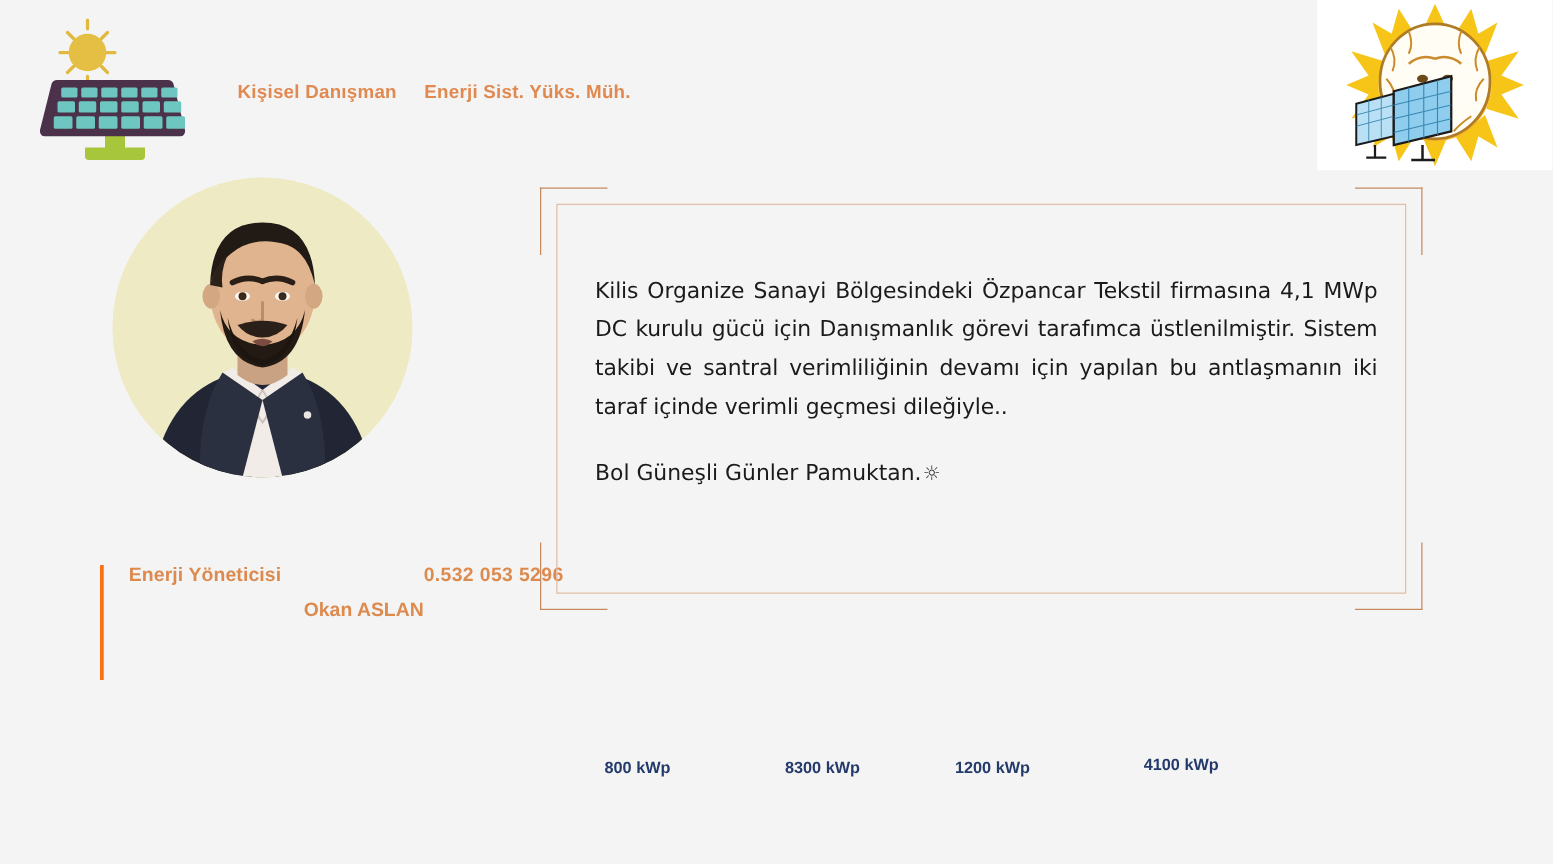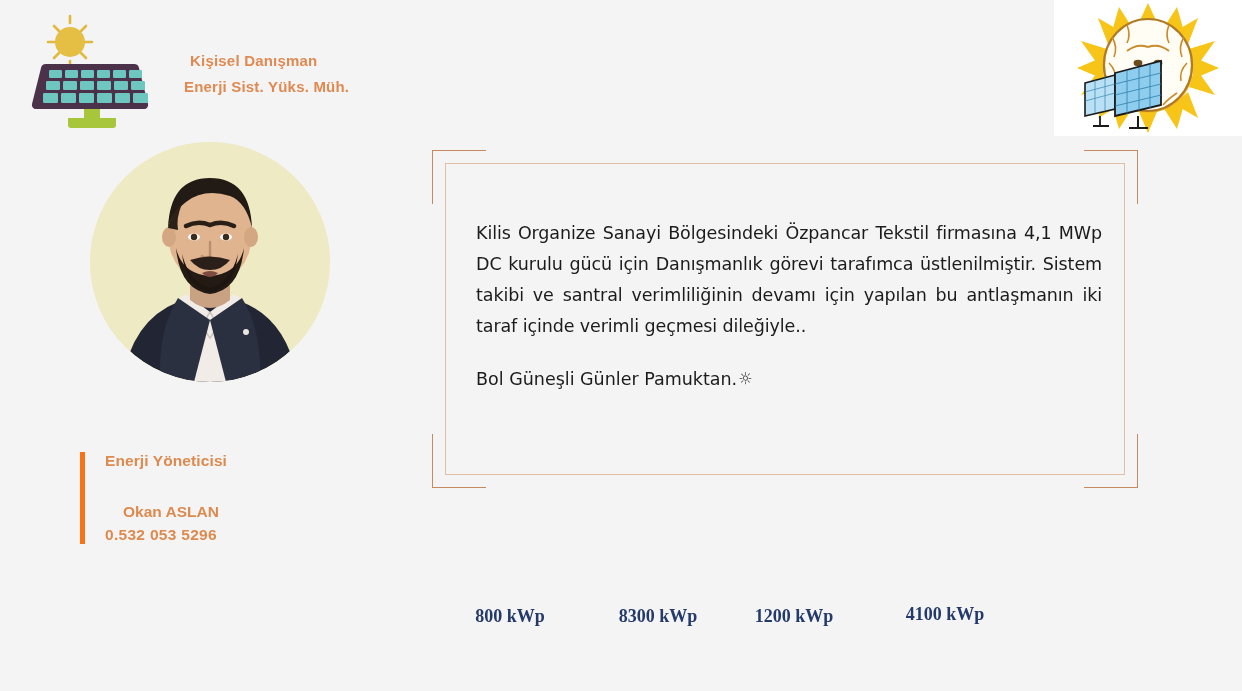--- a/index.html
+++ b/index.html
@@ -17,21 +17,21 @@
     position:absolute; left:0; top:0; width:1242px; height:140px;
   }
 
   #brand-block {
     position:absolute; left:22px; top:8px;
     display:flex; align-items:center; gap:22px;
   }
   #solar-panel-logo { width:140px; height:125px; flex:0 0 auto; }
 
   #brand-text {
-    display:flex; flex-direction:column; gap:9px;
+    display:flex; flex-direction:row; gap:22px;
     padding-top:6px;
   }
   #brand-text .line {
     color:#e08a52;
     font-size:15px;
     font-weight:bold;
     letter-spacing:.2px;
     white-space:nowrap;
   }
   #brand-line-1 { padding-left:6px; }
@@ -51,23 +51,23 @@
     width:240px; height:240px;
     border-radius:50%;
     overflow:hidden;
     background:#eeeac3;
   }
   #portrait-frame svg { width:240px; height:240px; display:block; }
 
   #contact-block {
     position:absolute; left:80px; top:452px;
     padding-left:20px;
-    border-left:5px solid #f97316;
+    border-left:3px solid #f97316;
     height:92px;
-    display:flex; flex-direction:column; justify-content:space-between;
+    display:flex; flex-direction:row; justify-content:space-between;
   }
   #contact-block .c-line {
     color:#dd8a4e;
     font-weight:bold;
     font-size:15.5px;
     white-space:nowrap;
   }
   #contact-role  { letter-spacing:.1px; }
   #contact-name  { padding-left:18px;margin-top:28px; }
   #contact-phone { letter-spacing:.3px; }
@@ -123,22 +123,22 @@
     display:flex; align-items:flex-start;
   }
   .client-item {
     display:flex; flex-direction:column; align-items:center;
   }
   .client-logo {
     height:62px;
     display:flex; align-items:center; justify-content:center;
   }
   .client-capacity {
-    font-family:Liberation Serif, serif;
-    font-size:18px;
+    font-family:Liberation Sans, sans-serif;
+    font-size:13px;
     font-weight:bold;
     color:#243a6b;
     margin-top:8px;
     white-space:nowrap;
   }
 
   #client-gaziantep { width:140px; margin-left:0;  }
   #client-sonmez    { width:120px; margin-left:18px; }
   #client-anpa      { width:120px; margin-left:16px; }
   #client-bozatli   { width:120px; margin-left:16px; }

